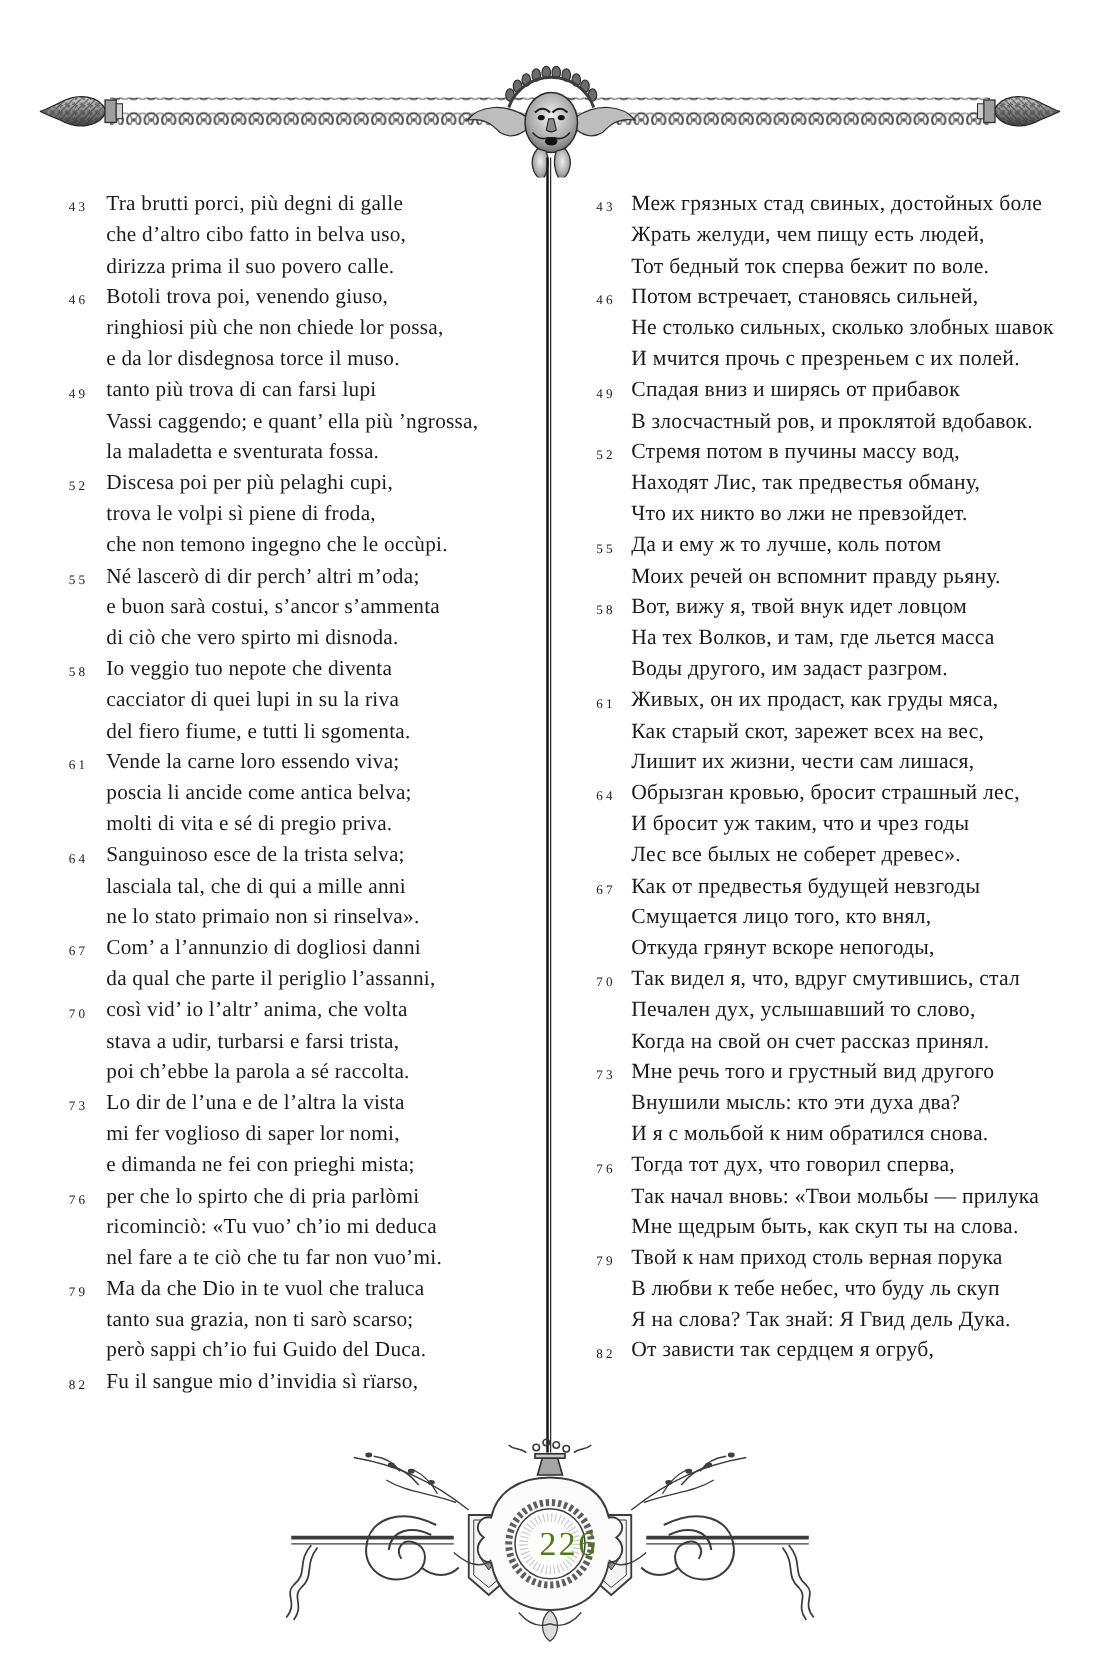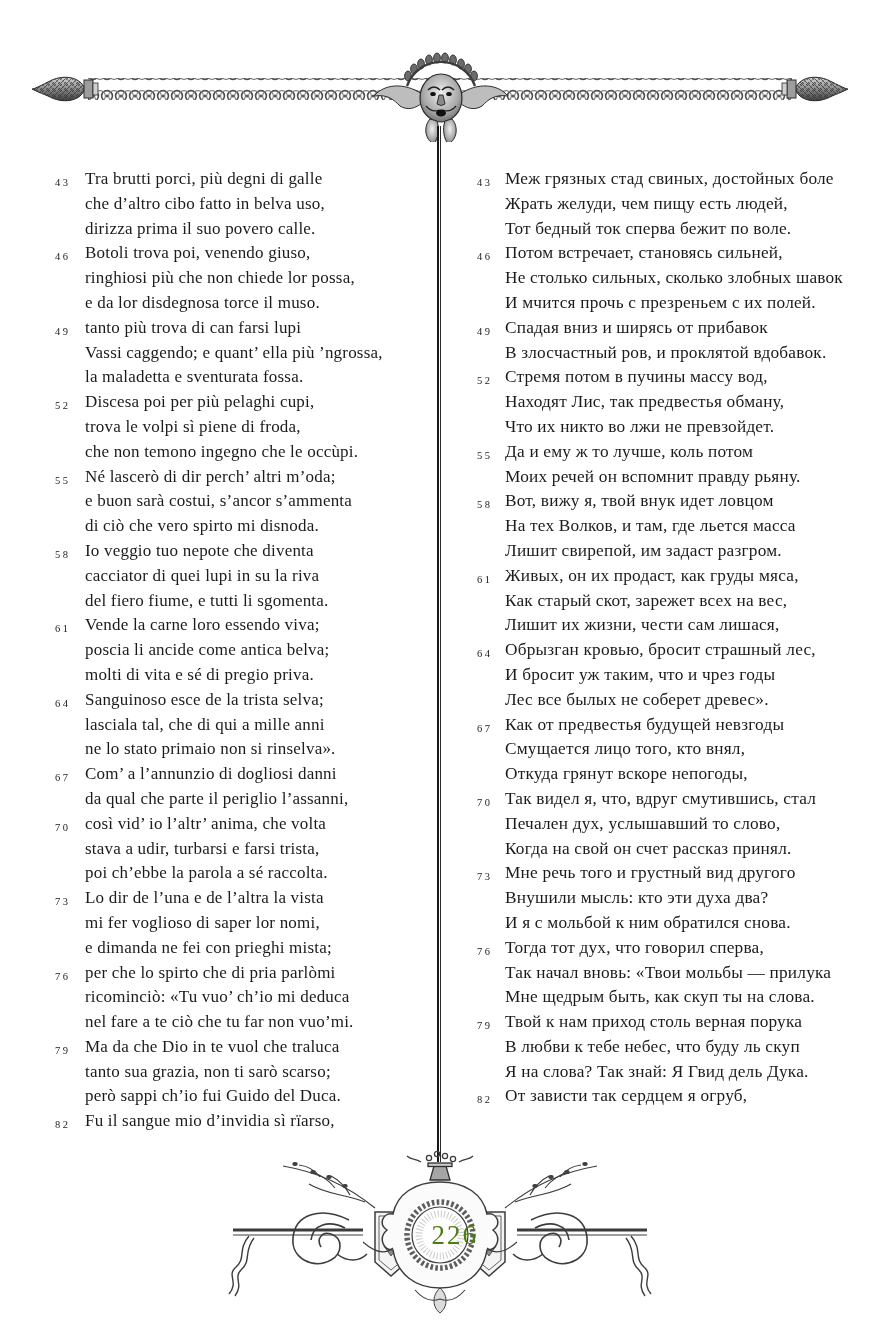--- a/index.html
+++ b/index.html
@@ -8,21 +8,21 @@
     font-family:"Liberation Serif","DejaVu Serif",serif; color:#1b1b1b; overflow:hidden;
   }
   
   .top-orn { position:absolute; left:30px; top:42px; width:820px; height:100px; }
   
   .divider {
     position:absolute; left:437px; top:126px; width:4px; height:1036px;
     border-left:2px solid #161616; border-right:1px solid #2a2a2a; box-sizing:border-box;
   }
   
-  .col { position:absolute; top:151px;margin-top:16px; }
+  .col { position:absolute; top:151px; }
   .col-it { left:55px;  width:380px; }
   .col-ru { left:477px; width:402px; }
   .tercet { display:flex; align-items:flex-start; }
   .vnum {
     flex:0 0 30px; width:30px; font-size:10.5px; letter-spacing:2.5px;
     padding-top:4px; color:#1b1b1b; line-height:24.8px; height:24.8px;
   }
   .col-ru .vnum { flex:0 0 28px; width:28px; }
   .vlines { flex:1 1 auto; }
   .vline { font-size:17px; line-height:24.8px; white-space:nowrap; letter-spacing:0.2px; }
@@ -260,21 +260,21 @@
         <div class="vlines">
           <div class="vline">Да и ему ж то лучше, коль потом</div>
           <div class="vline">Моих речей он вспомнит правду рьяну.</div>
         </div>
       </div>
       <div class="tercet">
         <span class="vnum">58</span>
         <div class="vlines">
           <div class="vline">Вот, вижу я, твой внук идет ловцом</div>
           <div class="vline">На тех Волков, и там, где льется масса</div>
-          <div class="vline">Лишит свирепой, им задаст разгром.</div>
+          <div class="vline">Воды другого, им задаст разгром.</div>
         </div>
       </div>
       <div class="tercet">
         <span class="vnum">61</span>
         <div class="vlines">
           <div class="vline">Живых, он их продаст, как груды мяса,</div>
           <div class="vline">Как старый скот, зарежет всех на вес,</div>
           <div class="vline">Лишит их жизни, чести сам лишася,</div>
         </div>
       </div>

